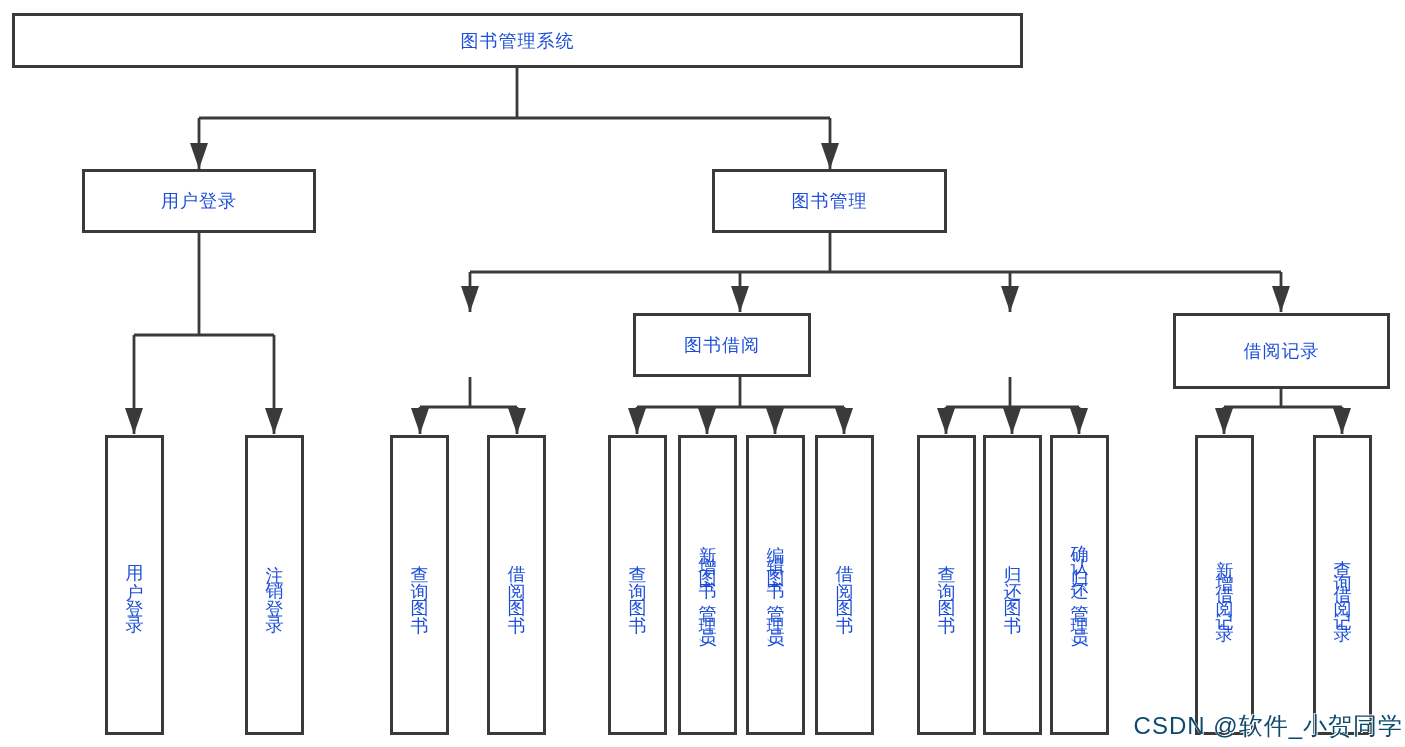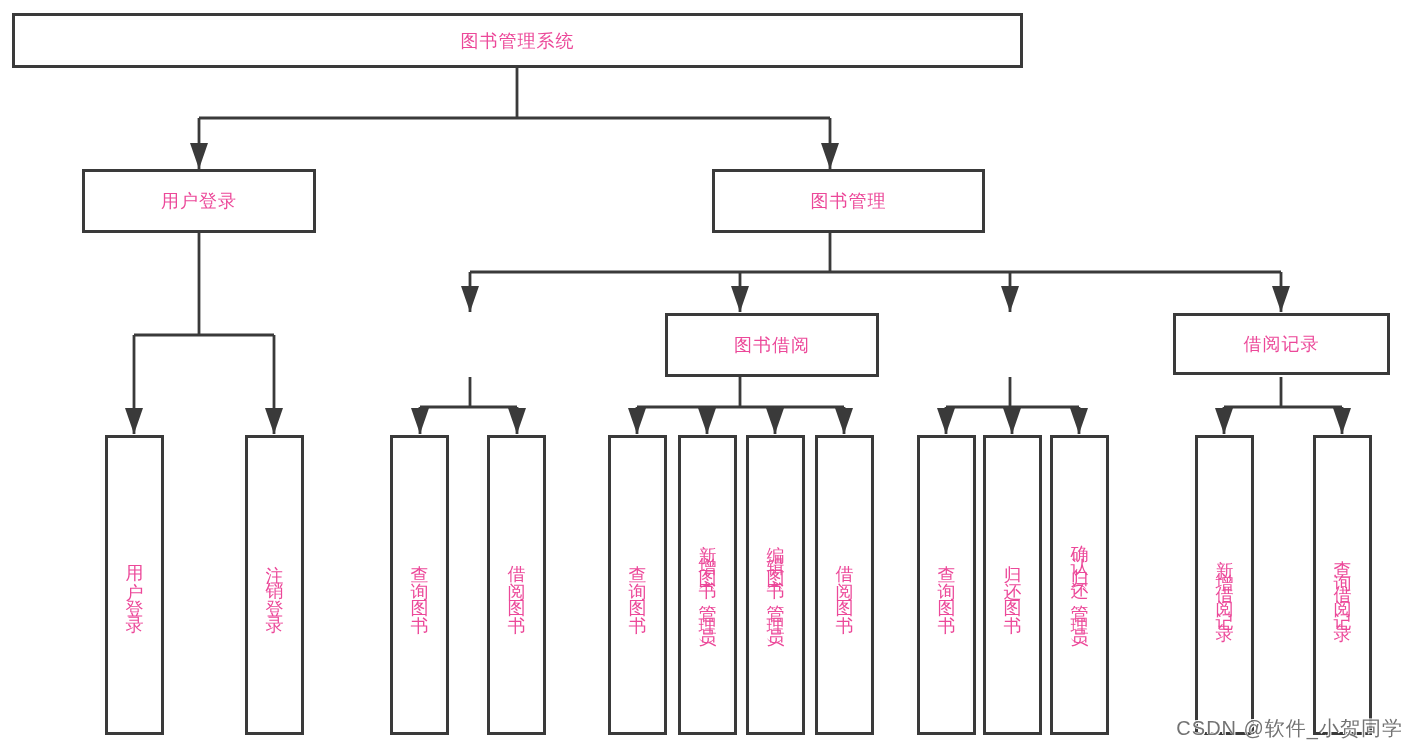--- a/index.html
+++ b/index.html
@@ -12,39 +12,39 @@
   }
   .wires{position:absolute;left:0;top:0;z-index:1;}
   .node{
     position:absolute;
     box-sizing:border-box;
     border:3px solid #3a3a3a;
     background:#ffffff;
     display:flex;
     align-items:center;
     justify-content:center;
-    color:#ec4899;
+    color:#1d4ed8;
     z-index:2;
   }
   .h-label{font-size:18px;letter-spacing:1px;}
   .leaf span{
     writing-mode:vertical-rl;
     text-orientation:mixed;
     font-size:18px;
     line-height:1;
   }
   .v4 span{letter-spacing:17px;}
   .v6 span{letter-spacing:13px;}
   .v9 span{letter-spacing:12px;}
   .watermark{
     position:absolute;
     right:2px;
     bottom:5px;
-    font-size:20px;
-    color:#737373;
+    font-size:24px;
+    color:#0c4a6e;
     letter-spacing:1px;
     z-index:3;
     text-shadow:1px 1px 0 #ffffff,-1px -1px 0 #ffffff;
     white-space:nowrap;
   }
 </style>
 </head>
 <body>
 
 <div id="canvas">
@@ -106,28 +106,28 @@
     </g>
   </svg>
 
   <div class="node" style="left:12px;top:13px;width:1011px;height:55px">
     <span class="h-label">图书管理系统</span>
   </div>
 
   <div class="node" style="left:82px;top:169px;width:234px;height:64px">
     <span class="h-label">用户登录</span>
   </div>
-  <div class="node" style="left:712px;top:169px;width:273px;height:64px">
+  <div class="node" style="left:712px;top:169px;width:235px;height:64px">
     <span class="h-label">图书管理</span>
   </div>
 
-  <div class="node" style="left:665px;top:313px;width:214px;height:64px">
+  <div class="node" style="left:633px;top:313px;width:178px;height:64px">
     <span class="h-label">图书借阅</span>
   </div>
-  <div class="node" style="left:1173px;top:313px;width:217px;height:62px">
+  <div class="node" style="left:1173px;top:313px;width:217px;height:76px">
     <span class="h-label">借阅记录</span>
   </div>
 
   <div class="node leaf v4" style="left:105px;top:435px;width:59px;height:300px">
     <span>用户登录</span>
   </div>
   <div class="node leaf v4" style="left:245px;top:435px;width:59px;height:300px">
     <span>注销登录</span>
   </div>
 

